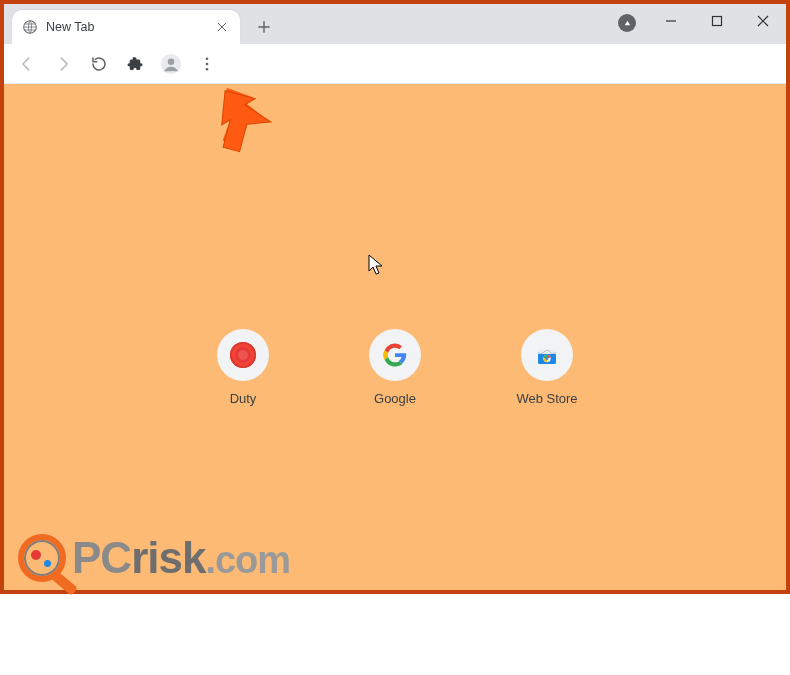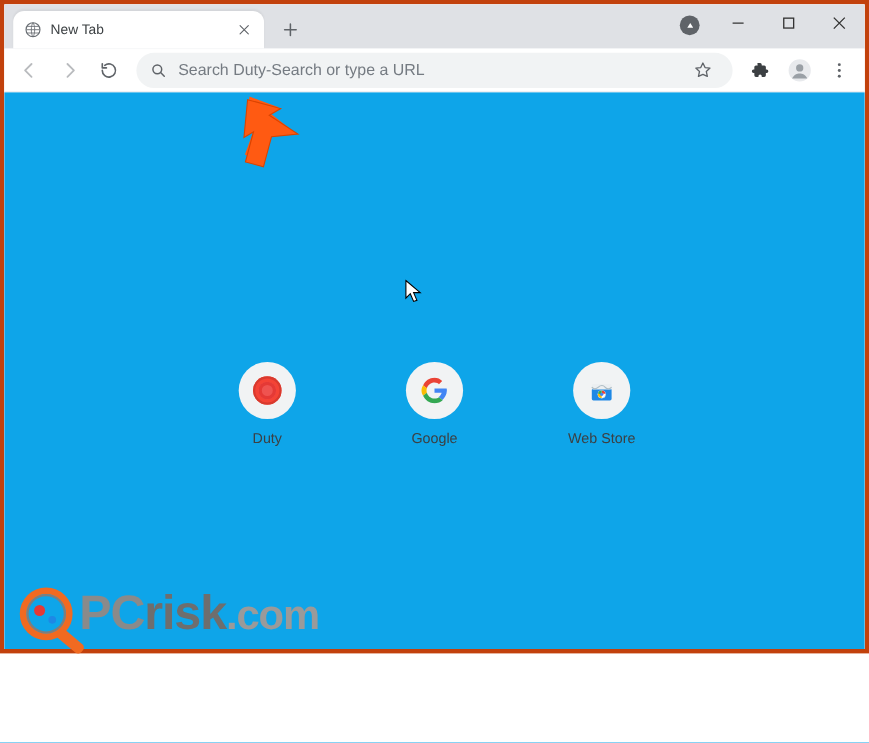--- a/index.html
+++ b/index.html
@@ -62,21 +62,21 @@
   .omni-input {
     flex:1; border:none; background:transparent; outline:none;
     font-size: 14.5px; color:#5f6368;
   }
   .omni-input::placeholder { color:#757b82; }
   .icon-btn {
     width: 30px; height:30px; display:flex; align-items:center; justify-content:center;
     color:#5f6368; cursor:pointer; border-radius:50%;
   }
   
-  .content { position:relative; height: calc(100% - 80px); background:#0ea5e9;}
+  .content { position:relative; height: calc(100% - 80px); background:#fdba74;}
   .shortcuts {
     position:absolute; top: 245px; left: 50%; transform: translateX(-50%);
     display:flex; gap: 62px;
   }
   .shortcut { width: 90px; display:flex; flex-direction:column; align-items:center; cursor:pointer;}
   .shortcut-circle {
     width: 52px; height:52px; border-radius:50%; background:#f1f3f4;
     display:flex; align-items:center; justify-content:center; margin-bottom:10px;
   }
   .shortcut-label { font-size:13px; color:#3c4043; text-align:center;}
@@ -175,34 +175,20 @@
     <div class="nav-btn disabled">
       <svg viewBox="0 0 24 24" width="20" height="20">
             <path d="M10 5l7 7-7 7" fill="none" stroke="currentColor" stroke-width="2" stroke-linecap="round" stroke-linejoin="round"></path>
           </svg>
     </div>
     <div class="nav-btn">
       <svg viewBox="0 0 24 24" width="18" height="18">
             <path d="M4 12a8 8 0 1 0 3-6.2" fill="none" stroke="#5f6368" stroke-width="2" stroke-linecap="round"></path>
             <path d="M4 4v5h5" fill="none" stroke="#5f6368" stroke-width="2" stroke-linecap="round" stroke-linejoin="round"></path>
           </svg>
-    </div>
-    <div class="omnibox">
-      <span>
-        <svg viewBox="0 0 24 24" width="16" height="16">
-              <circle cx="10.5" cy="10.5" r="6" fill="none" stroke="#5f6368" stroke-width="2"></circle>
-              <path d="M20 20l-5-5" stroke="#5f6368" stroke-width="2" stroke-linecap="round"></path>
-            </svg>
-      </span>
-      <input class="omni-input" placeholder="Search Duty-Search or type a URL" style="">
-      <span class="icon-btn" style="color:#5f6368">
-        <svg viewBox="0 0 24 24" width="18" height="18">
-              <path d="M12 3l2.6 5.6 6 .6-4.5 4.1 1.3 6L12 16.8 6.6 19.3l1.3-6L3.4 9.2l6-.6L12 3z" fill="none" stroke="#5f6368" stroke-width="1.6" stroke-linejoin="round"></path>
-            </svg>
-      </span>
     </div>
     <div class="icon-btn">
       <svg viewBox="0 0 24 24" width="18" height="18">
             <path d="M9 3h3a2 2 0 0 1 2 2v1h3a2 2 0 0 1 2 2v3h1a2 2 0 1 1 0 4h-1v3a2 2 0 0 1-2 2h-3v-1a2 2 0 1 0-4 0v1H7a2 2 0 0 1-2-2v-3H4a2 2 0 1 1 0-4h1V8a2 2 0 0 1 2-2h2V5a2 2 0 0 1 0-2z" fill="#3c4043"></path>
           </svg>
     </div>
     <div class="icon-btn">
       <svg viewBox="0 0 24 24" width="22" height="22">
             <circle cx="12" cy="12" r="11" fill="#e8eaed"></circle>
             <circle cx="12" cy="9.5" r="3.6" fill="#9aa0a6"></circle>

